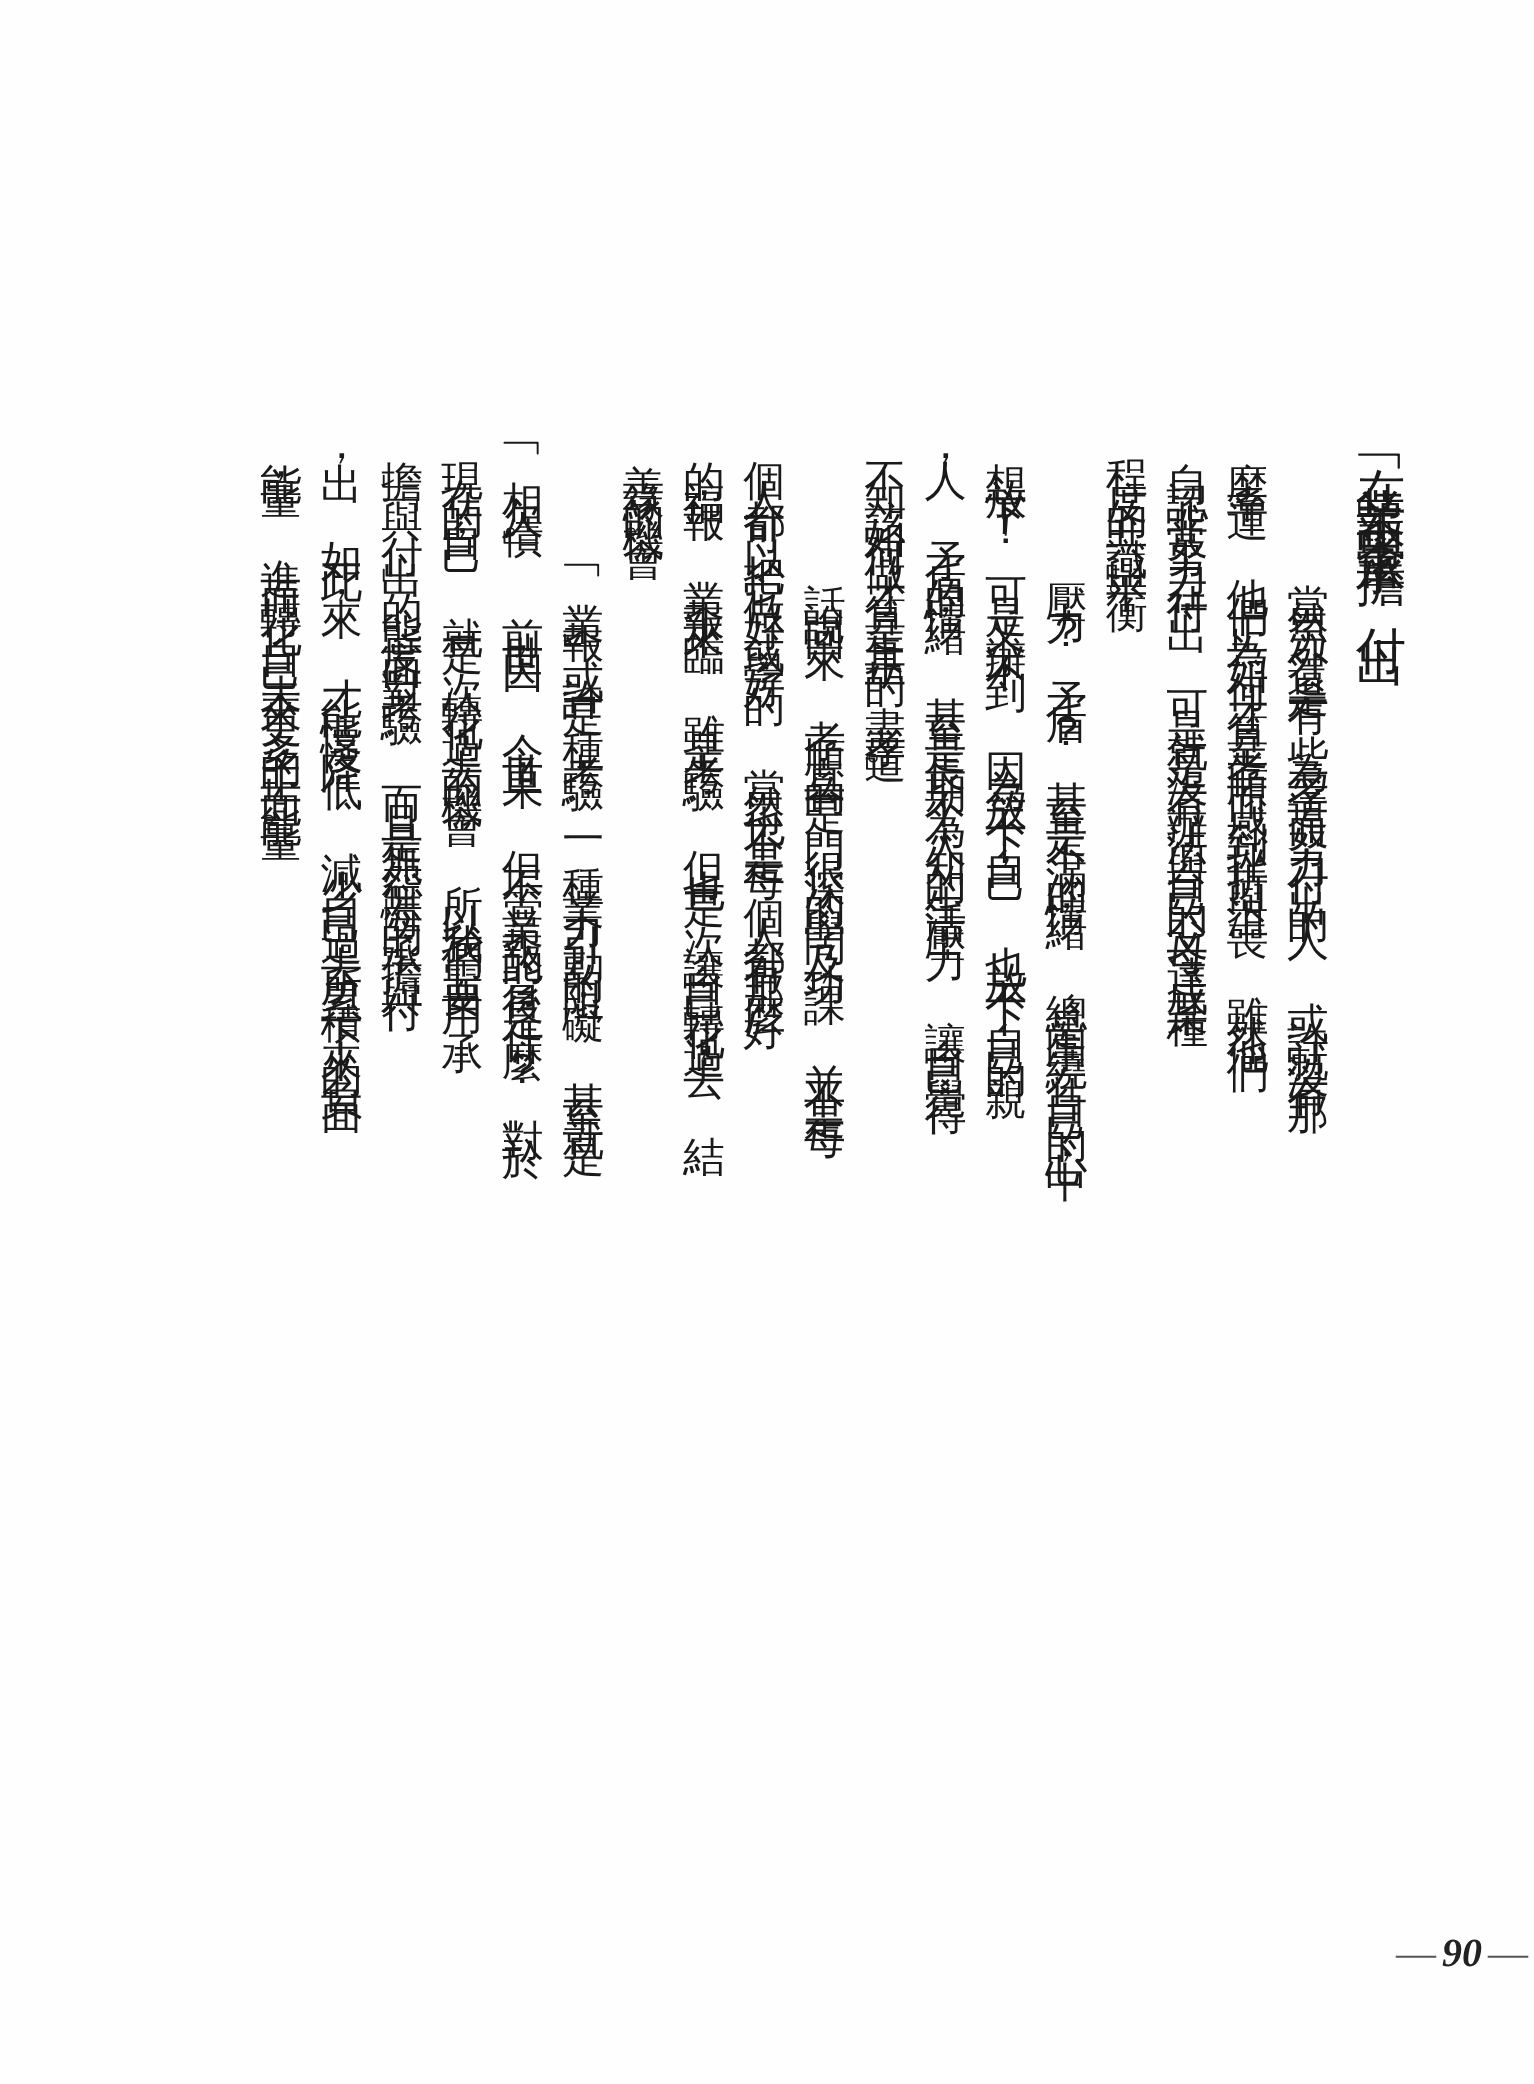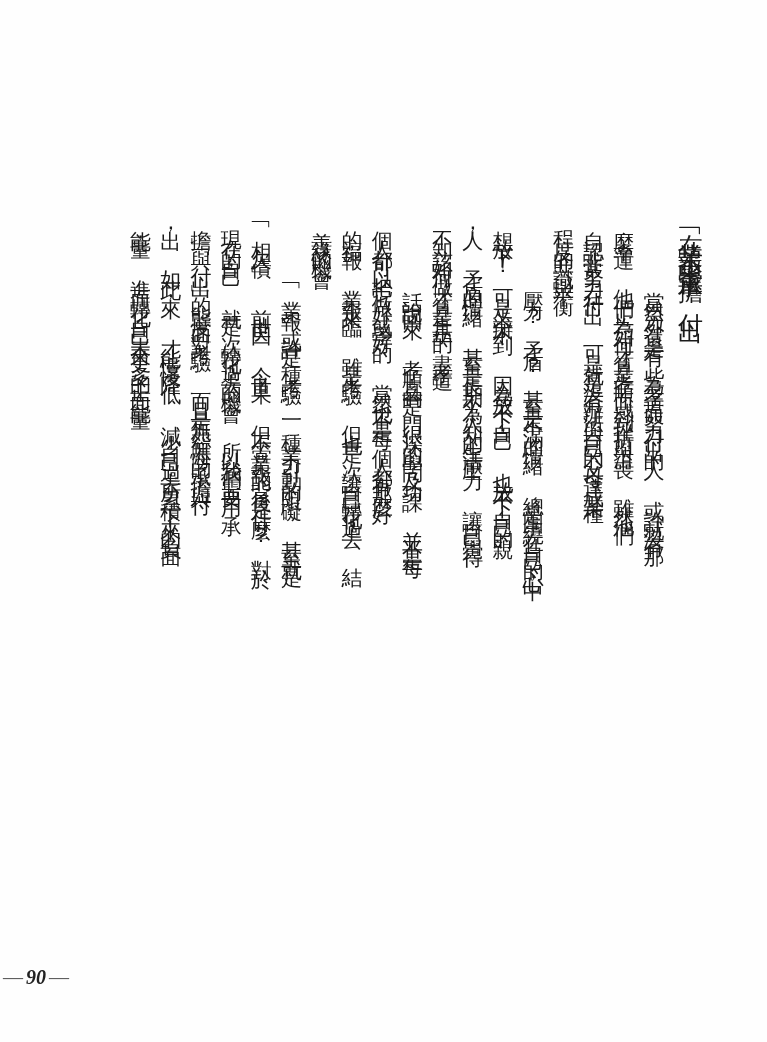--- a/index.html
+++ b/index.html
@@ -27,21 +27,21 @@
     letter-spacing: 9.4px;
     white-space: normal;
     text-indent: 2em;
     margin: 0;
   }
   .col { display: block; white-space: nowrap; }
   .page-number {
     position: absolute;
     left: 0; right: 0;
     top: 966px;
-    text-align: left;
+    text-align: right;
     font-family: "Liberation Serif", "DejaVu Serif", serif;
     font-style: italic;
     font-weight: bold;
     font-size: 20px;
     color: #222;
   }
   .dash { font-style: normal; font-weight: normal; color: #555; margin: 0 3px; }
 </style>
 </head>
 <body>

